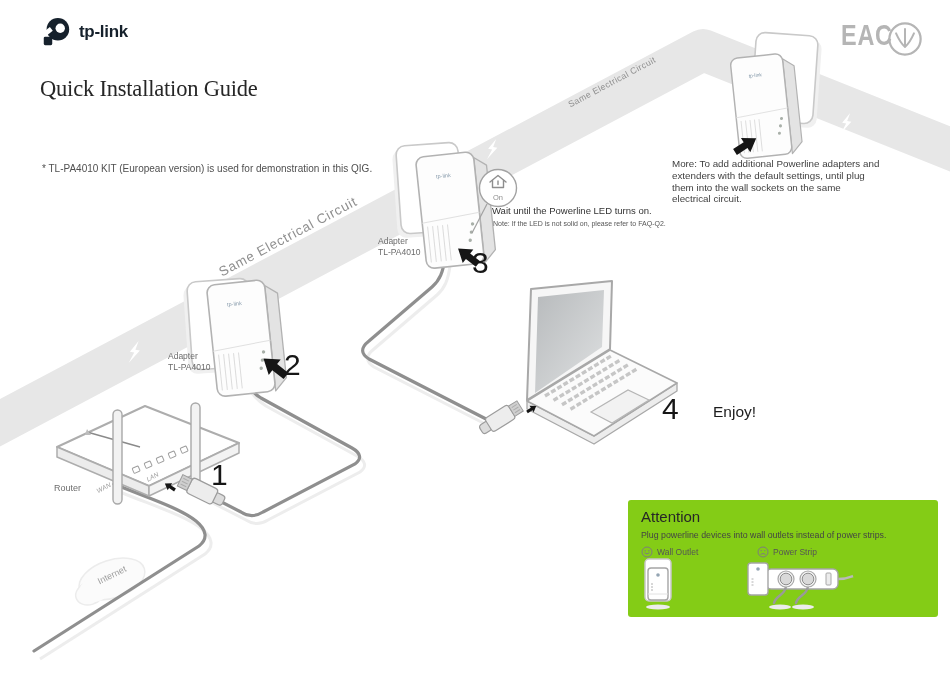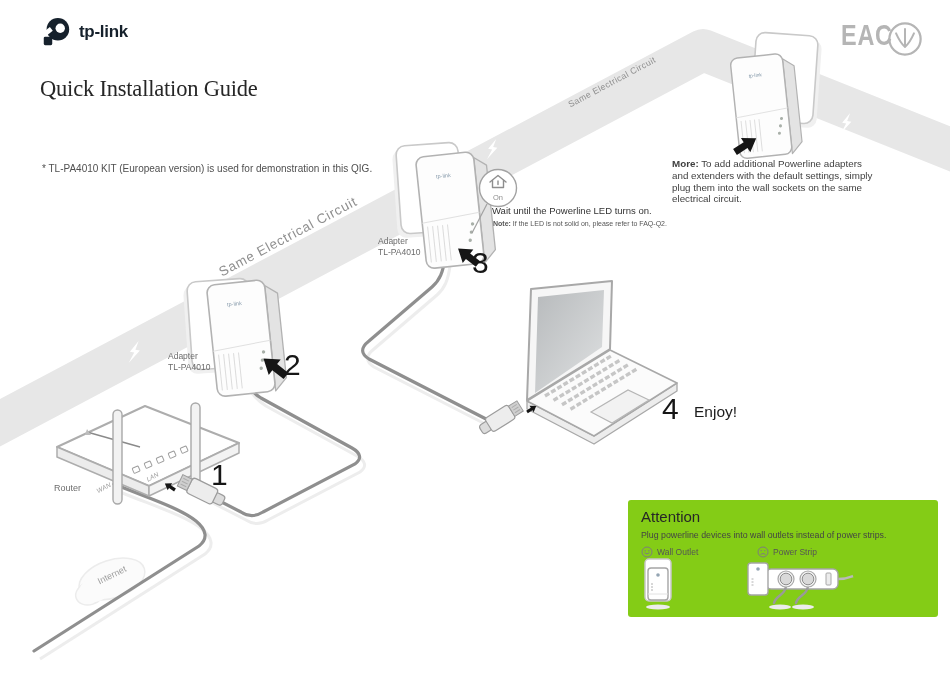--- a/index.html
+++ b/index.html
@@ -20,22 +20,22 @@
   #band-label-top{left:556px;top:77px;width:112px;font-size:8.8px;letter-spacing:0.4px;}
   .devlabel{font-size:8.5px;color:#6b6b6b;line-height:11px;}
   .stepnum{font-size:30px;color:#161616;}
   .portlabel{font-size:6.5px;font-style:italic;color:#9a9a9a;transform:rotate(-28deg);}
   #router-label{left:42px;top:483px;font-size:9px;color:#6e6e6e;padding-left:12px;}
   #internet-label{left:86px;top:570px;width:52px;text-align:center;font-size:9px;
                   color:#9c9c9c;transform:rotate(-26deg);}
   #wait-line1{left:492px;top:205px;font-size:9.5px;color:#333;white-space:nowrap;}
   #wait-line2{left:493px;top:220px;font-size:7px;color:#555;white-space:nowrap;}
   #more-block{left:672px;top:158px;width:208px;font-size:9.8px;line-height:11.8px;color:#3f3f3f;}
-  .b{font-weight:bold;}
-  #enjoy-label{left:694px;top:403px;font-size:15.5px;color:#1c1c1c;}
+  .b{font-weight:normal;}
+  #enjoy-label{left:713px;top:403px;font-size:15.5px;color:#1c1c1c;}
   #attention-panel{left:628px;top:500px;width:310px;height:117px;background:#84cc16;border-radius:3px;}
   #attention-title{left:13px;top:8px;font-size:15px;color:#262626;}
   #attention-body{left:13px;top:30px;font-size:8.8px;color:#444;}
   .attn-label{font-size:8.5px;color:#555;}
 </style>
 </head>
 <body>
 
 <div id="page">
 
@@ -209,21 +209,21 @@
       <path d="M19,16 L27,9.5 L35,16"></path>
       <path d="M21.5,14.5 L21.5,21.5 L32.5,21.5 L32.5,14.5"></path>
       <line x1="27" y1="15" x2="27" y2="18.5"></line>
     </g>
     <text x="27" y="33.5" font-size="7.5" fill="#8e8e8e" text-anchor="middle" font-family="Liberation Sans, sans-serif">On</text>
   </svg>
 
   <div class="abs ovl" id="wait-line1">Wait until the Powerline LED turns on.</div>
   <div class="abs ovl" id="wait-line2"><span class="b">Note:</span><span> If the LED is not solid on, please refer to FAQ-Q2.</span></div>
 
-  <div class="abs ovl" id="more-block"><span class="b">More:</span><span> To add additional Powerline adapters and extenders with the default settings, simply plug them into the wall sockets on the same electrical circuit.</span></div>
+  <div class="abs ovl" id="more-block"><span class="b">More:</span><span> To add additional Powerline adapters and extenders with the default settings, until plug them into the wall sockets on the same electrical circuit.</span></div>
 
   <div class="abs ovl" id="internet-label">Internet</div>
 
   <div class="abs ovl" id="attention-panel">
     <div class="abs" id="attention-title">Attention</div>
     <div class="abs" id="attention-body">Plug powerline devices into wall outlets instead of power strips.</div>
 
     <svg class="abs" style="left:13px;top:46px;" width="12" height="12" viewBox="0 0 12 12">
       <circle cx="6" cy="6" r="5" fill="none" stroke="#7d7d7d" stroke-width="1"></circle>
       <circle cx="4.2" cy="4.8" r="0.7" fill="#7d7d7d"></circle>

